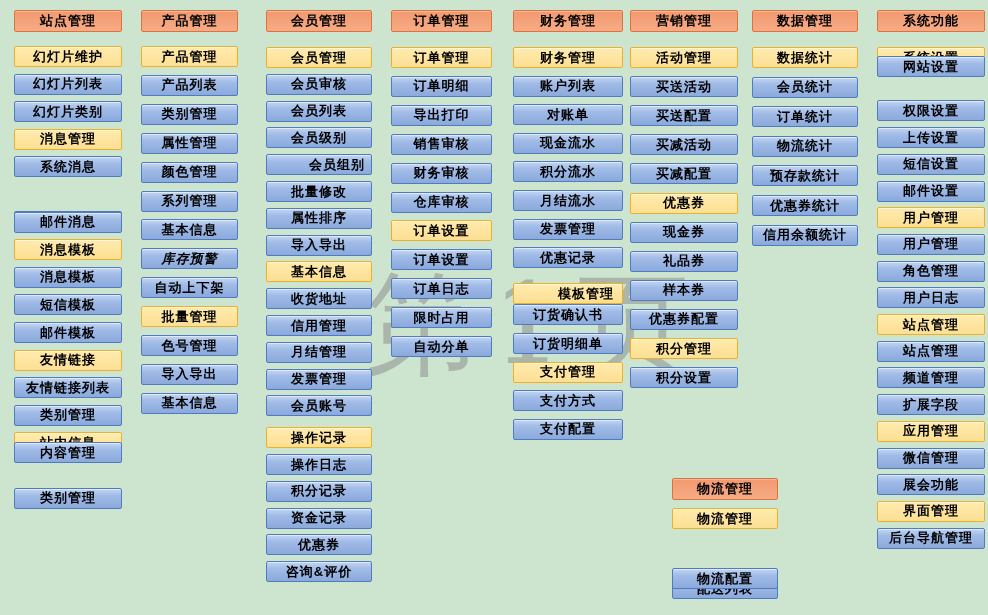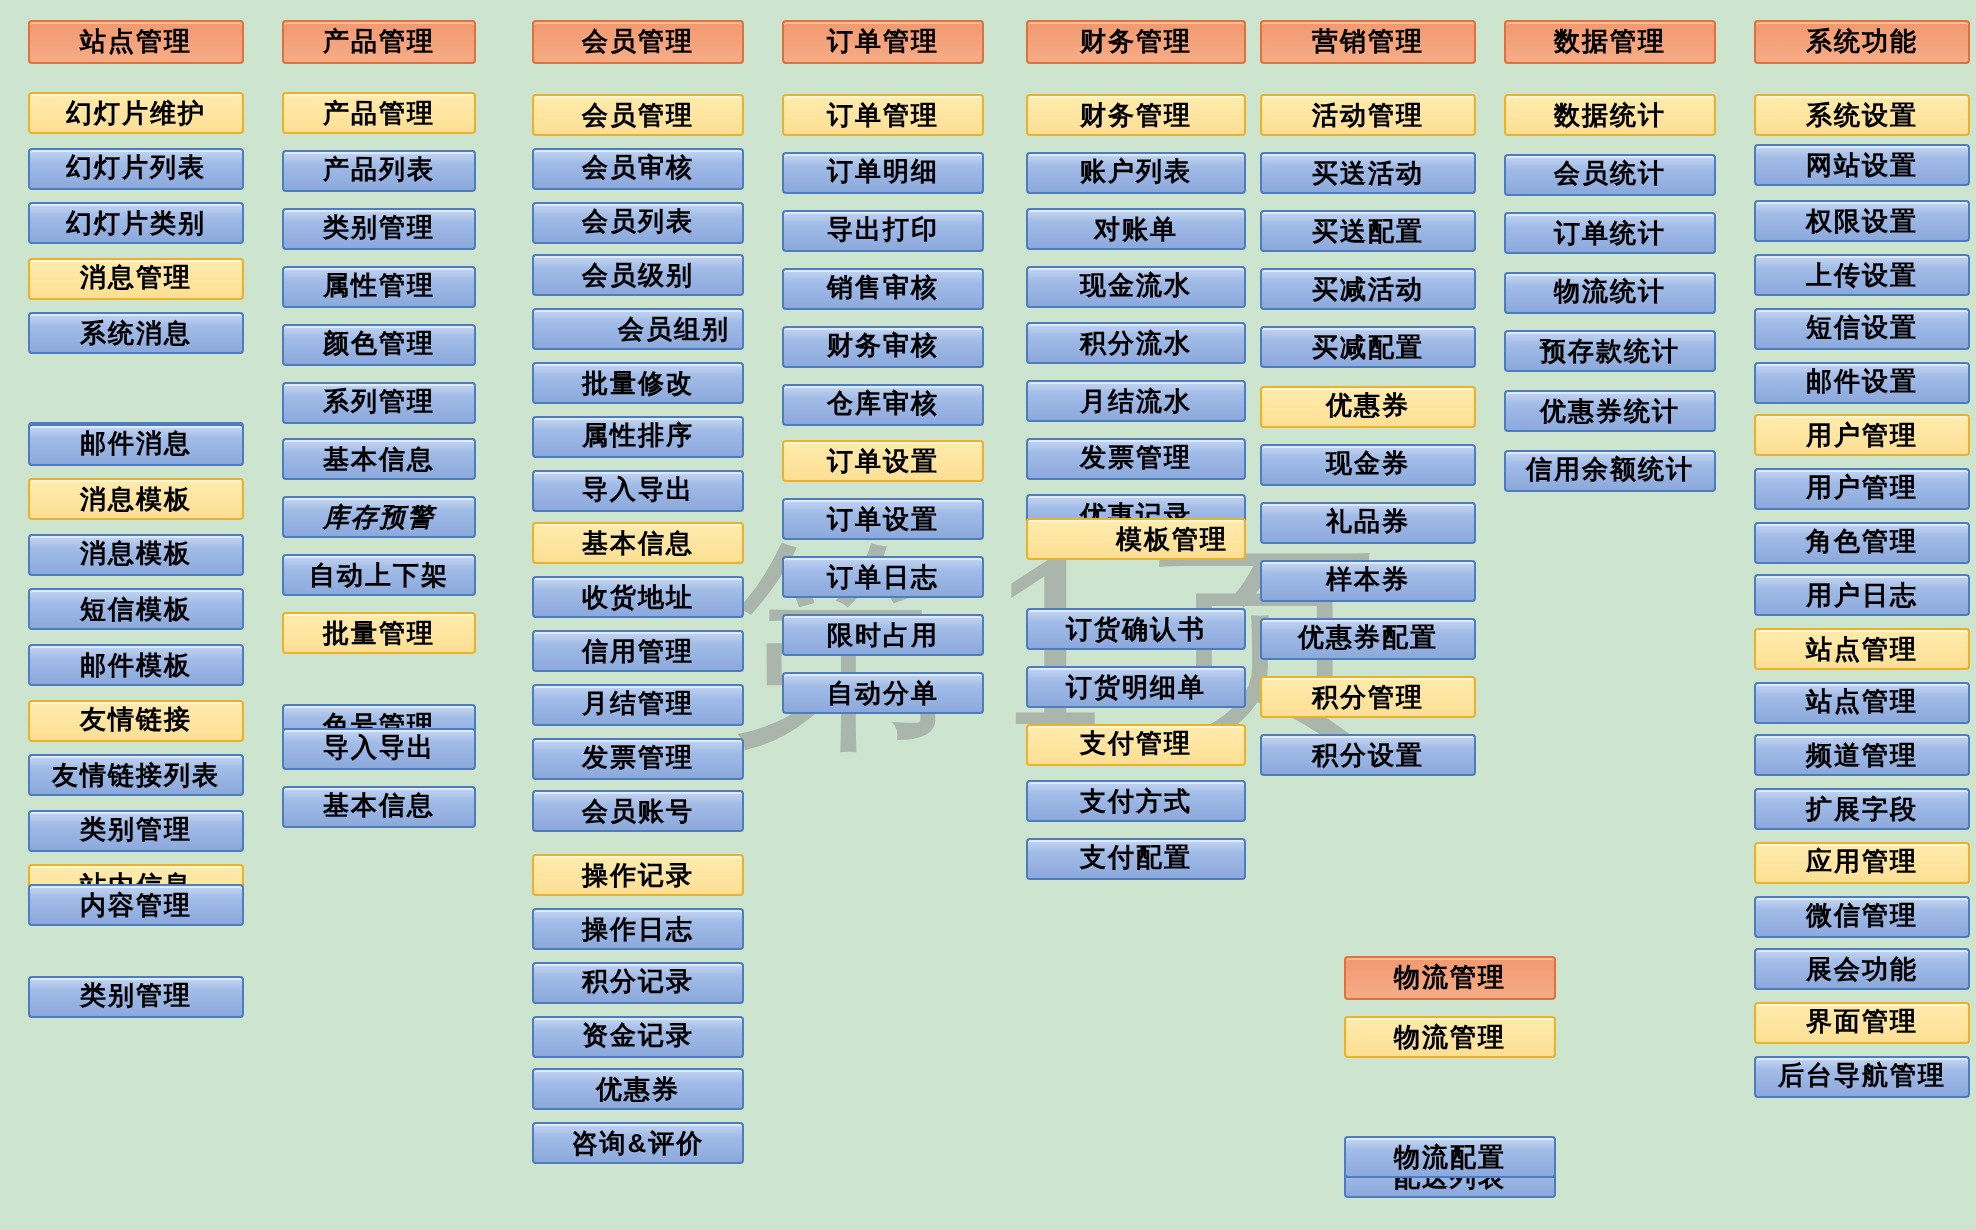--- a/index.html
+++ b/index.html
@@ -94,21 +94,21 @@
         <div class="btn group" style="top: 36px;">产品管理</div>
         <div class="btn blue" style="top: 64.9px;">产品列表</div>
         <div class="btn blue" style="top: 93.8px;">类别管理</div>
         <div class="btn blue" style="top: 122.7px;">属性管理</div>
         <div class="btn blue" style="top: 151.6px;">颜色管理</div>
         <div class="btn blue" style="top: 180.5px;">系列管理</div>
         <div class="btn blue" style="top: 209.4px;">基本信息</div>
         <div class="btn blue" style="top: 238.3px; font-style: italic;">库存预警</div>
         <div class="btn blue" style="top: 267.2px;">自动上下架</div>
         <div class="btn group" style="top: 296.1px;">批量管理</div>
-        <div class="btn blue" style="top: 325px; margin-top: 17px;">色号管理</div>
+        <div class="btn blue" style="top: 325px;">色号管理</div>
         <div class="btn blue" style="top: 353.9px;">导入导出</div>
         <div class="btn blue" style="top: 382.8px;">基本信息</div>
       </div>
       <div class="column" style="left: 266px; top: 10px; width: 106px;">
         <div class="col-header" style="top: 0px;">会员管理</div>
         <div class="btn group" style="top: 37px;">会员管理</div>
         <div class="btn blue" style="top: 63.8px;">会员审核</div>
         <div class="btn blue" style="top: 90.6px;">会员列表</div>
         <div class="btn blue" style="top: 117.4px;">会员级别</div>
         <div class="btn blue" style="top: 144.2px; padding-left: 36px;">会员组别</div>
@@ -145,21 +145,21 @@
       <div class="column" style="left: 513px; top: 10px; width: 110px;">
         <div class="col-header" style="top: 0px;">财务管理</div>
         <div class="btn group" style="top: 37px;">财务管理</div>
         <div class="btn blue" style="top: 65.6px;">账户列表</div>
         <div class="btn blue" style="top: 94.2px;">对账单</div>
         <div class="btn blue" style="top: 122.8px;">现金流水</div>
         <div class="btn blue" style="top: 151.4px;">积分流水</div>
         <div class="btn blue" style="top: 180px;">月结流水</div>
         <div class="btn blue" style="top: 208.6px;">发票管理</div>
         <div class="btn blue" style="top: 237.2px;">优惠记录</div>
-        <div class="btn group" style="top: 249px; padding-left: 36px;">模板管理</div>
+        <div class="btn group" style="top: 273px; padding-left: 36px;">模板管理</div>
         <div class="btn blue" style="top: 294.4px;">订货确认书</div>
         <div class="btn blue" style="top: 323px;">订货明细单</div>
         <div class="btn group" style="top: 351.6px;">支付管理</div>
         <div class="btn blue" style="top: 380.2px;">支付方式</div>
         <div class="btn blue" style="top: 408.8px;">支付配置</div>
       </div>
       <div class="column" style="left: 630px; top: 10px; width: 108px;">
         <div class="col-header" style="top: 0px;">营销管理</div>
         <div class="btn group" style="top: 37px;">活动管理</div>
         <div class="btn blue" style="top: 66.1px;">买送活动</div>
@@ -180,21 +180,21 @@
         <div class="btn blue" style="top: 66.6px;">会员统计</div>
         <div class="btn blue" style="top: 96.2px;">订单统计</div>
         <div class="btn blue" style="top: 125.8px;">物流统计</div>
         <div class="btn blue" style="top: 155.4px;">预存款统计</div>
         <div class="btn blue" style="top: 185px;">优惠券统计</div>
         <div class="btn blue" style="top: 214.6px;">信用余额统计</div>
       </div>
       <div class="column" style="left: 877px; top: 10px; width: 108px;">
         <div class="col-header" style="top: 0px;">系统功能</div>
         <div class="btn group" style="top: 37px;">系统设置</div>
-        <div class="btn blue" style="top: 62px;">网站设置</div>
+        <div class="btn blue" style="top: 46px;">网站设置</div>
         <div class="btn blue" style="top: 90.4px;">权限设置</div>
         <div class="btn blue" style="top: 117.1px;">上传设置</div>
         <div class="btn blue" style="top: 143.8px;">短信设置</div>
         <div class="btn blue" style="top: 170.5px;">邮件设置</div>
         <div class="btn group" style="top: 197.2px;">用户管理</div>
         <div class="btn blue" style="top: 223.9px;">用户管理</div>
         <div class="btn blue" style="top: 250.6px;">角色管理</div>
         <div class="btn blue" style="top: 277.3px;">用户日志</div>
         <div class="btn group" style="top: 304px;">站点管理</div>
         <div class="btn blue" style="top: 330.7px;">站点管理</div>

